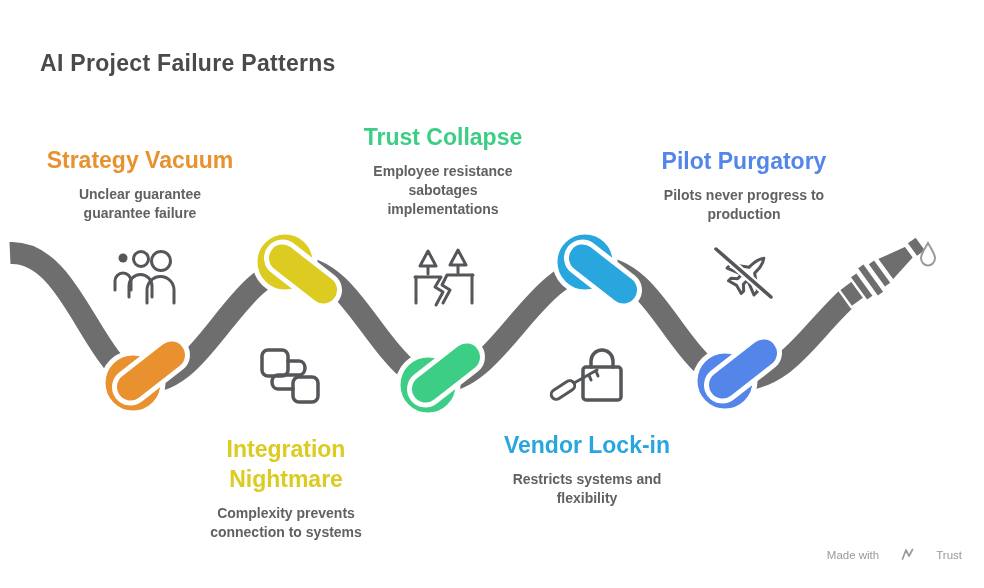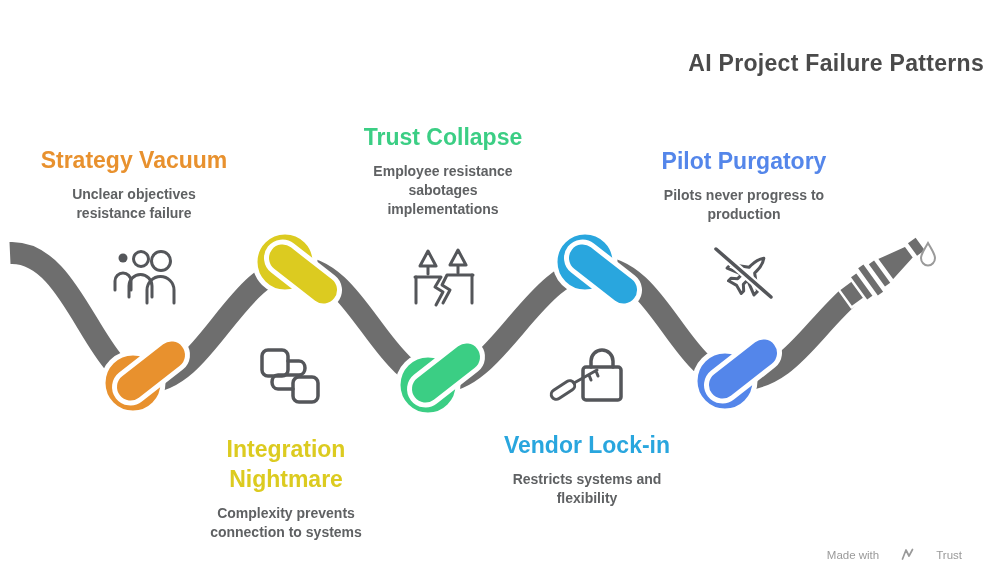--- a/index.html
+++ b/index.html
@@ -5,22 +5,22 @@
   :root{
     --background:#FFFFFF; --rope:#6E6E6E; --rope-outline:#FFFFFF;
     --icon-stroke:#54565A; --title-text:#4A4A4A; --description-text:#5F6163;
     --watermark-text:#9A9A9A;
     --knot-0:#E8912E; --knot-1:#DCCB20; --knot-2:#3BCE84; --knot-3:#29A6DE; --knot-4:#5486EA;
   }
   html,body{margin:0;padding:0;}
   body{font-family:"Liberation Sans",sans-serif;background:#e9e9e9;}
   .canvas{position:relative;width:984px;height:588px;background:var(--background);overflow:hidden;}
   .scene{position:absolute;left:0;top:0;}
-  .main-title{position:absolute;left:0;right:0;top:50px;text-align:right;
-    font-size:23px;font-weight:bold;color:var(--title-text);letter-spacing:.3px;}
+  .main-title{position:absolute;left:0;right:0;top:50px;text-align:left;
+    font-size:23px;font-weight:bold;color:var(--title-text);letter-spacing:.3px;padding-left:40px;}
   .label{position:absolute;transform:translateX(-50%);text-align:center;}
   .pattern-title{font-size:23px;font-weight:bold;margin:0 auto 9px;line-height:1.3;}
   .pattern-desc{font-size:14px;font-weight:700;color:var(--description-text);line-height:1.35;margin:0 auto;}
   .knot-loop,.knot-capsule{stroke:var(--rope-outline);stroke-width:5;}
   .rope-outline{fill:none;stroke:var(--rope-outline);stroke-width:30;}
   .rope-band{fill:none;stroke:var(--rope);stroke-width:22;}
   .nozzle-part{fill:var(--rope);stroke:var(--rope-outline);stroke-width:2.5;stroke-linejoin:round;}
   .icon-stroke{fill:none;stroke:var(--icon-stroke);stroke-width:3;stroke-linejoin:round;stroke-linecap:round;}
   .icon-fill{fill:var(--icon-stroke);}
   .watermark{position:absolute;right:22px;top:548px;display:flex;align-items:center;gap:22px;
@@ -107,23 +107,23 @@
     <g>
       <circle class="knot-loop" style="fill:var(--knot-3)" cx="585" cy="262" r="30"></circle>
       <rect class="knot-capsule" style="fill:var(--knot-3)" x="561" y="258" width="84" height="32" rx="16" transform="rotate(38 603 274)"></rect>
     </g>
     <g>
       <circle class="knot-loop" style="fill:var(--knot-4)" cx="725" cy="381" r="30"></circle>
       <rect class="knot-capsule" style="fill:var(--knot-4)" x="701" y="353" width="84" height="32" rx="16" transform="rotate(-38 743 369)"></rect>
     </g>
   </svg>
 
-  <div class="label" style="left:134px;top:146px">
+  <div class="label" style="left:140px;top:146px">
     <div class="pattern-title" style="color:var(--knot-0);width:220px">Strategy Vacuum</div>
-    <div class="pattern-desc" style="width:150px">Unclear objectives resistance failure</div>
+    <div class="pattern-desc" style="width:150px">Unclear guarantee guarantee failure</div>
   </div>
 
   <div class="label" style="left:443px;top:123px">
     <div class="pattern-title" style="color:var(--knot-2);width:220px">Trust Collapse</div>
     <div class="pattern-desc" style="width:150px">Employee resistance sabotages implementations</div>
   </div>
 
   <div class="label" style="left:744px;top:147px">
     <div class="pattern-title" style="color:var(--knot-4);width:220px">Pilot Purgatory</div>
     <div class="pattern-desc" style="width:170px">Pilots never progress to production</div>

